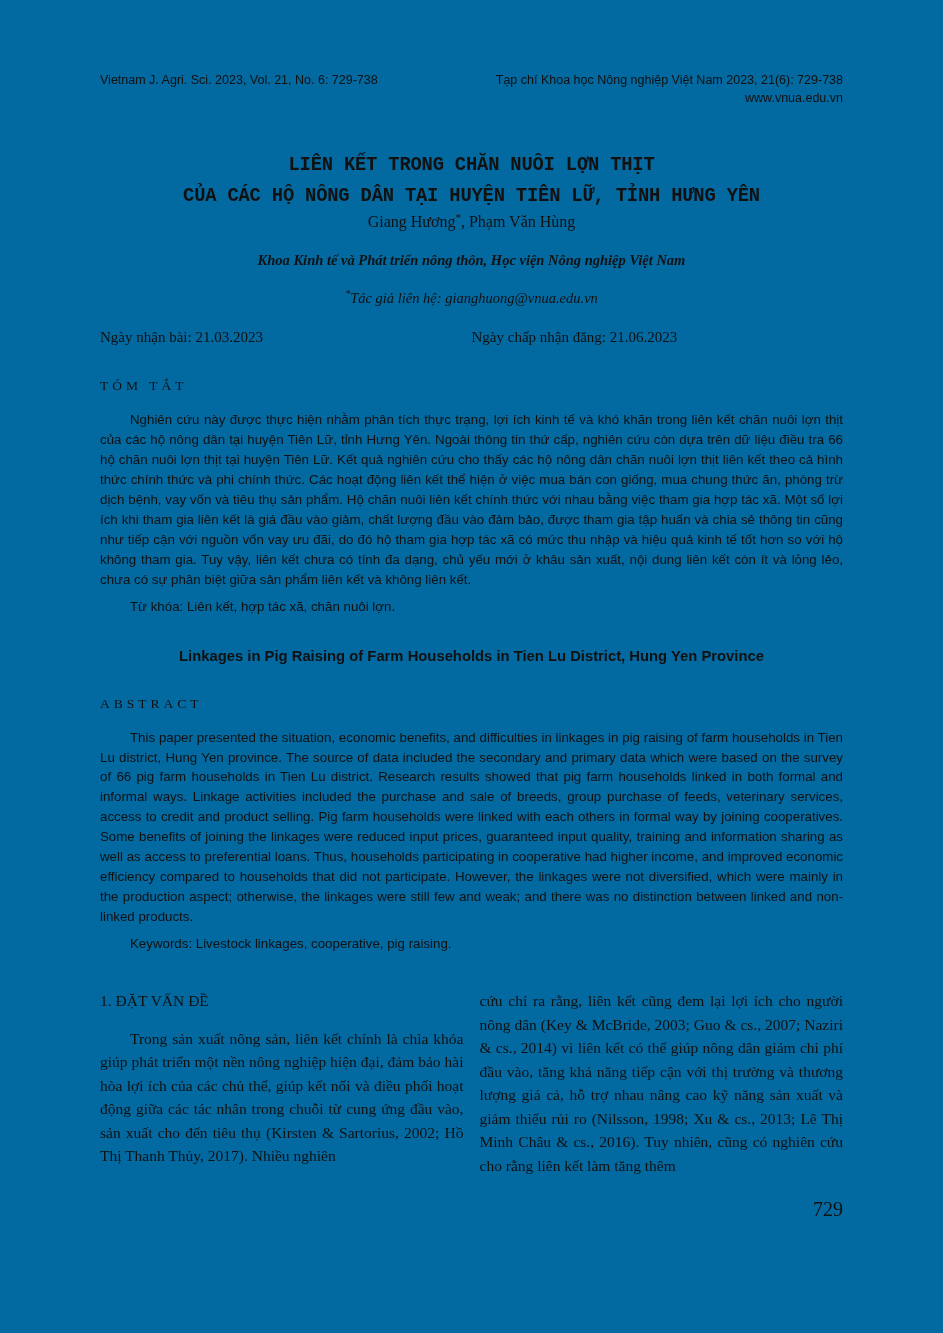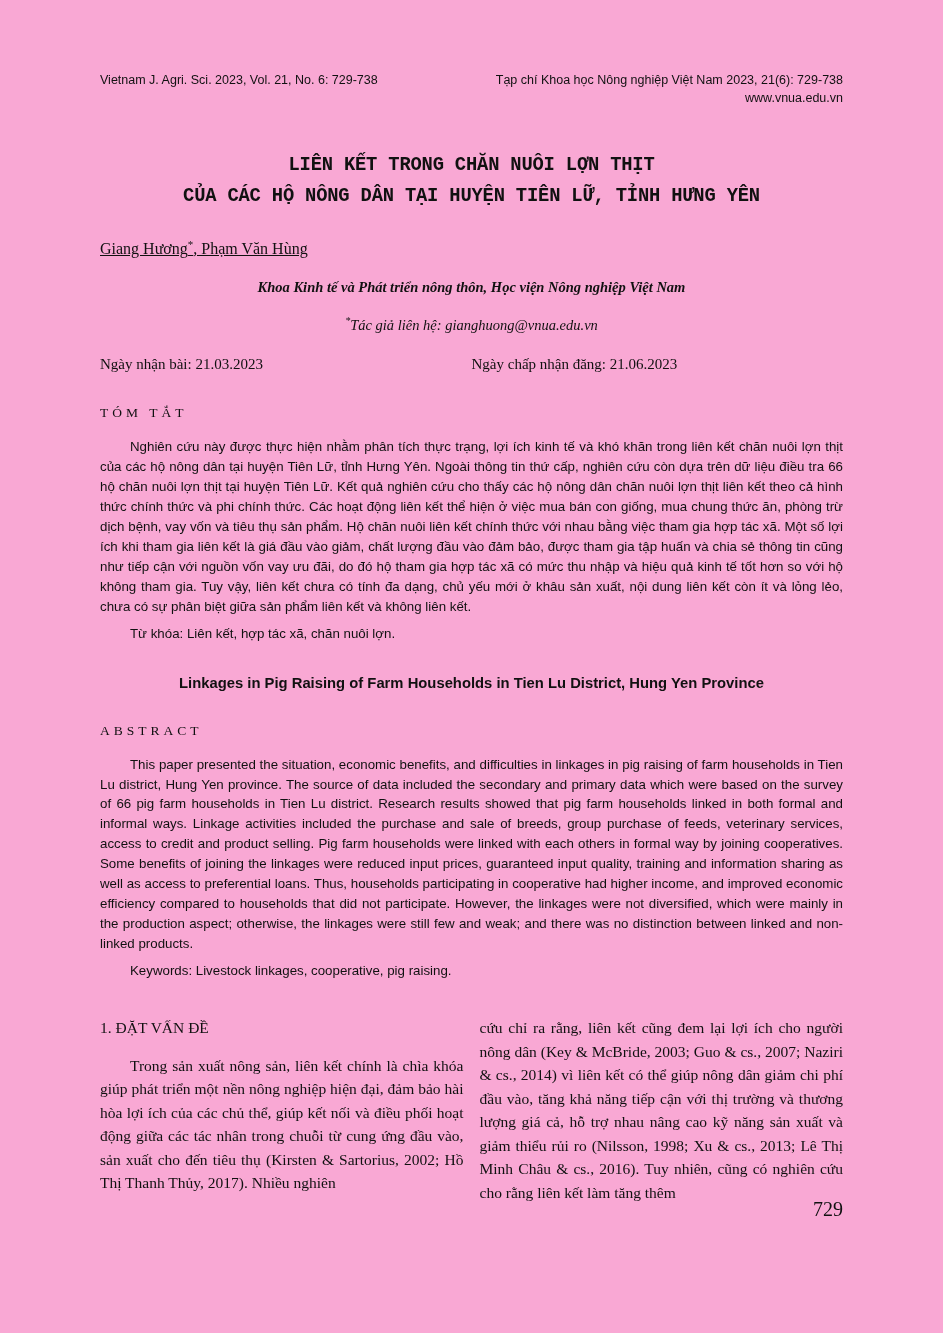--- a/index.html
+++ b/index.html
@@ -1,19 +1,19 @@
 <!DOCTYPE html>
 <html><head>
 <meta charset="utf-8">
 <style>
   html, body { margin: 0; padding: 0; background: #ffffff; }
   .page {
     width: 943px;
     height: 1333px;
-    background: #f9a8d4;
+    background: #0369a1;
     position: relative;
     box-sizing: border-box;
     padding: 72px 100px 0 100px;
     color: #111111;
     font-family: "Liberation Serif", serif;
     overflow: hidden;
   }
   
   .header {
     display: flex;
@@ -32,23 +32,22 @@
     font-family: Liberation Mono, monospace;
     font-weight: 700;
     font-size: 20px;
     line-height: 1.55;
     letter-spacing: -0.2px;
   }
   .title-line { transform: scaleX(0.94); transform-origin: center; }
 
   
   .authors {
-    margin-top: 27px;
+    text-align: center;
     font-size: 16px;
-    text-decoration: underline;
   }
   .authors sup { font-size: 11px; }
   .affiliation {
     margin-top: 21px;
     text-align: center;
     font-size: 14.5px;
     font-style: italic;
     font-weight: 700;
   }
   .contact {

